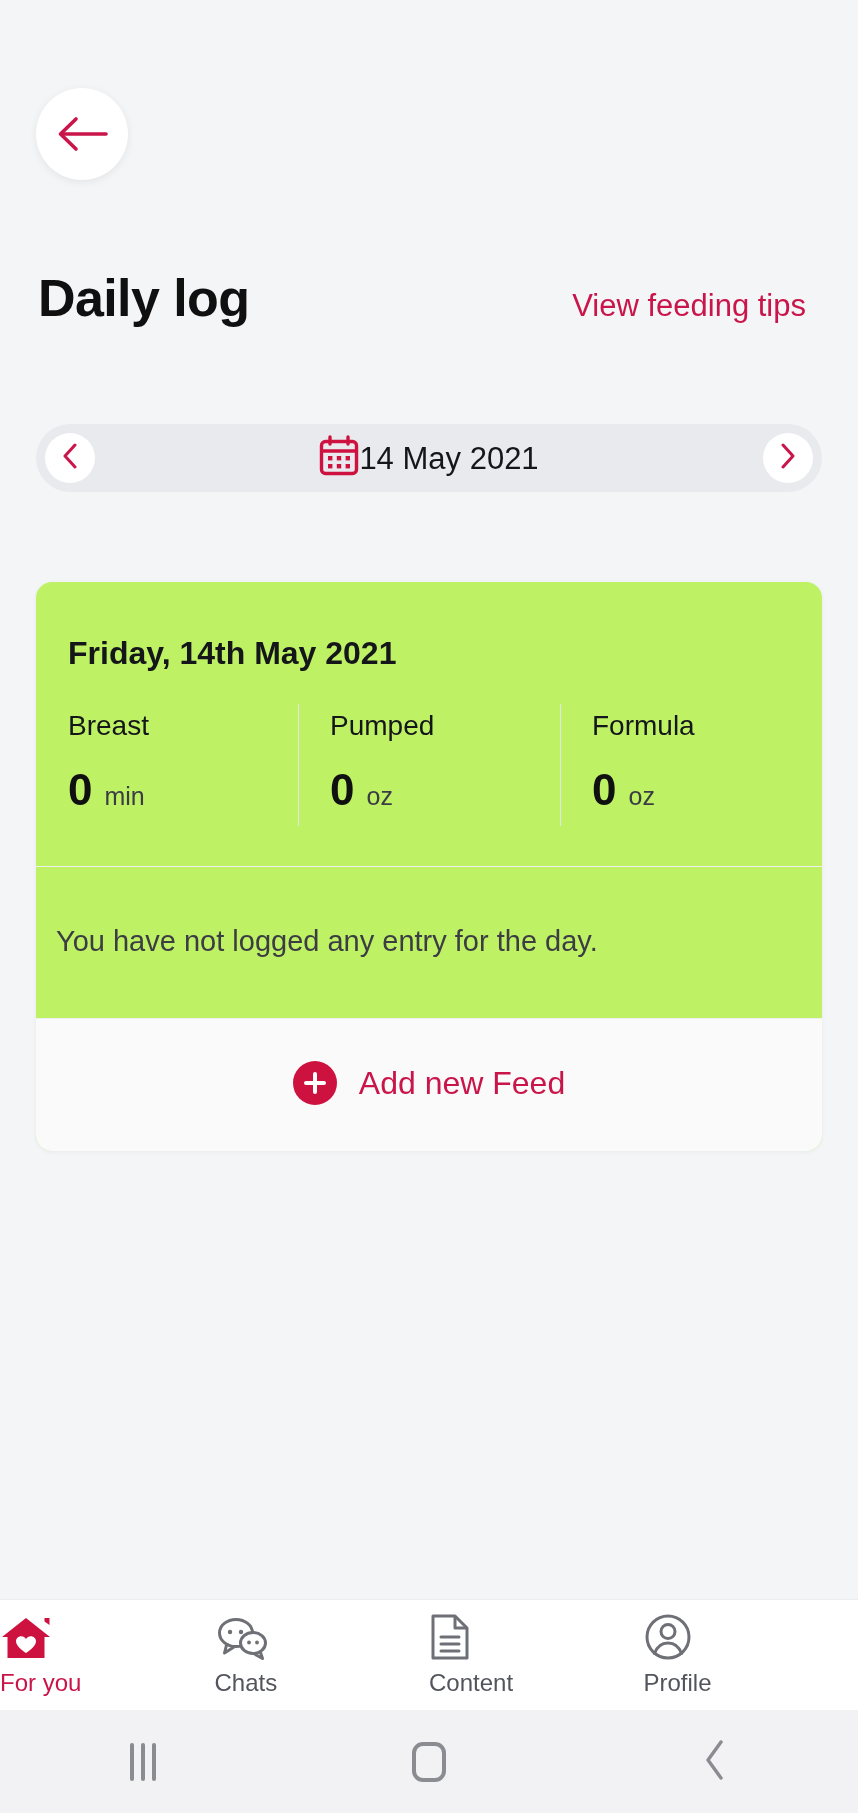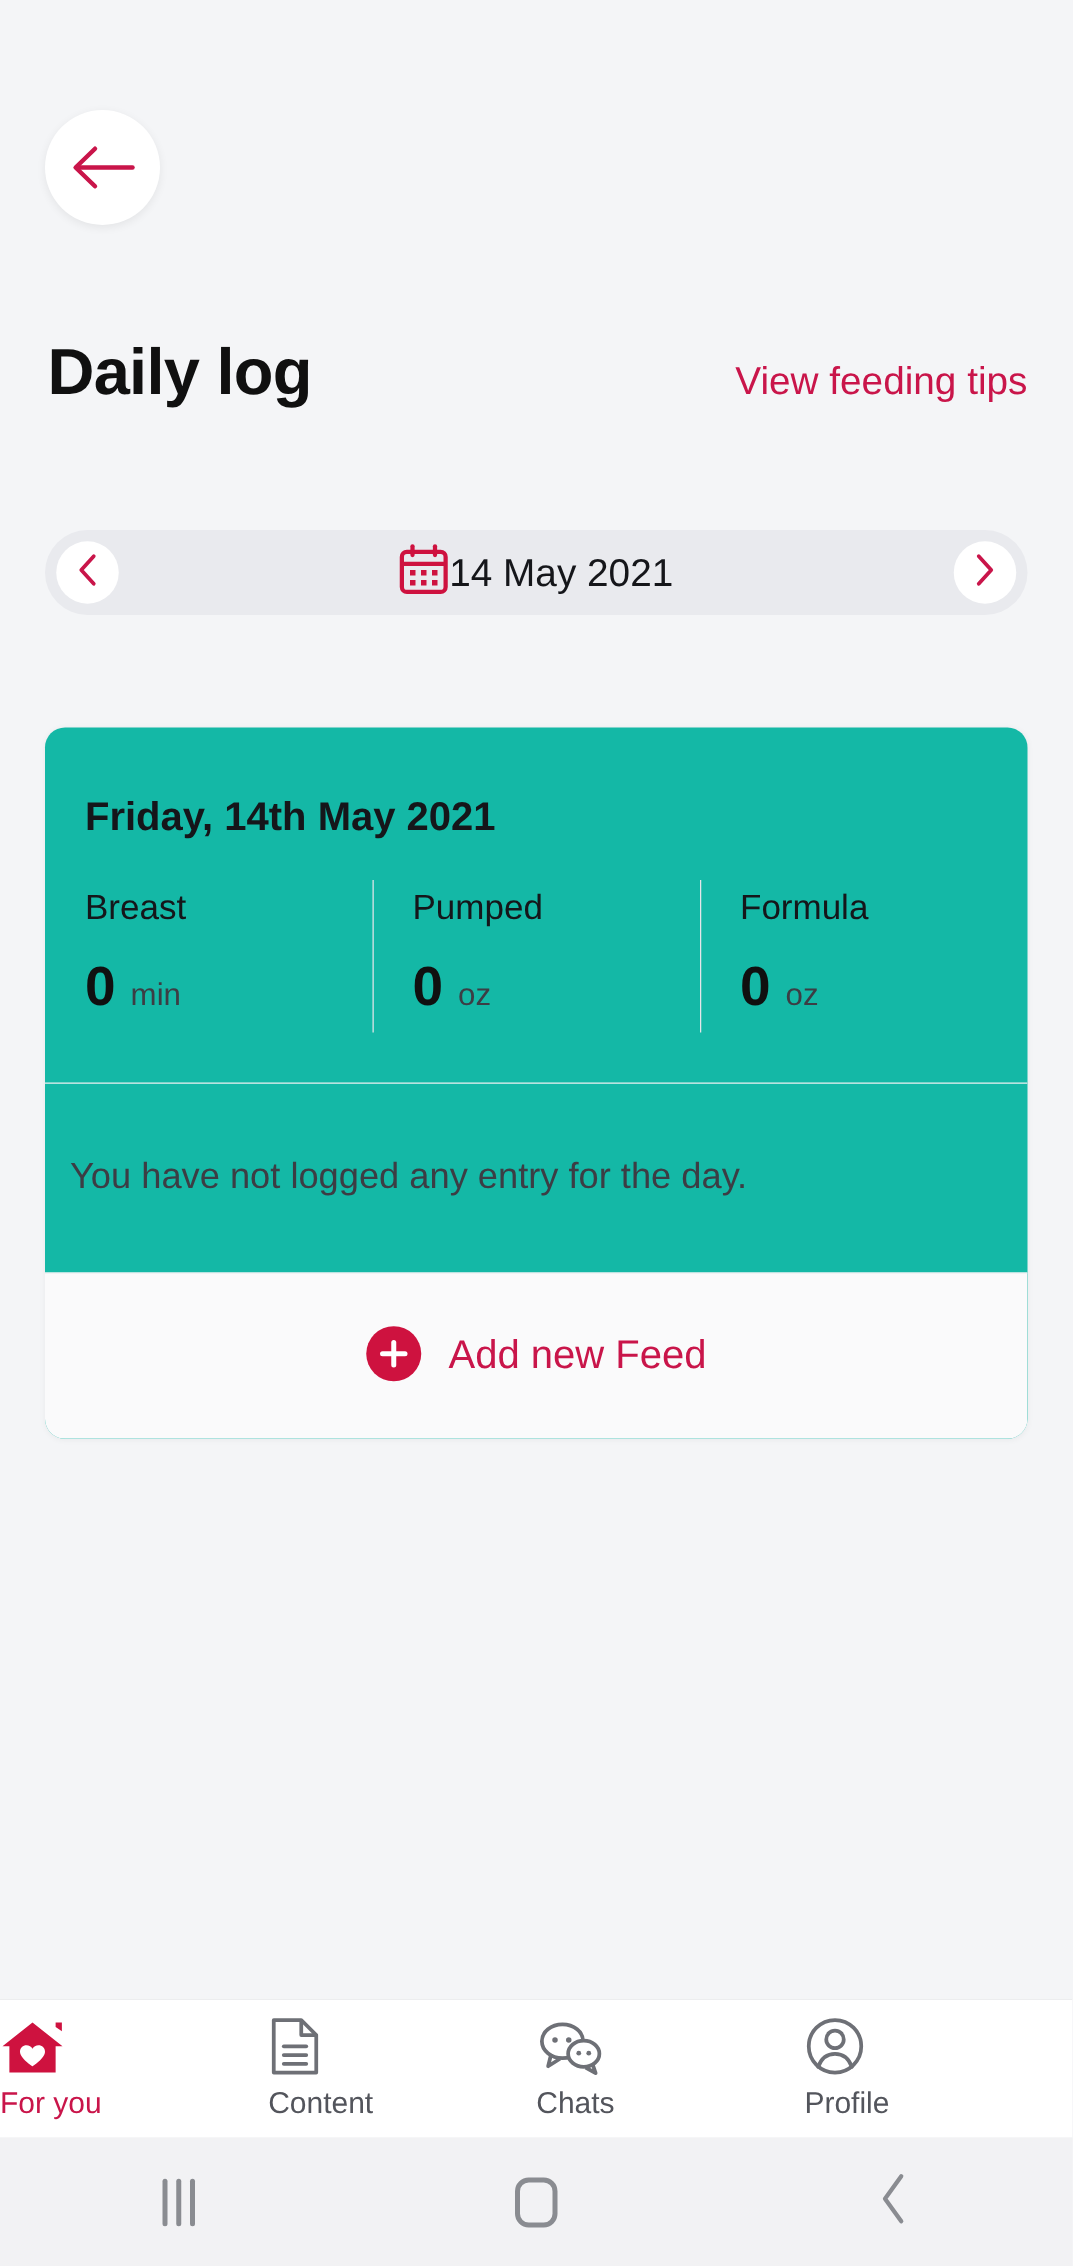--- a/index.html
+++ b/index.html
@@ -46,21 +46,21 @@
     cursor: pointer;
   }
   .back-btn svg { display: block; }
 
   
   .header-row {
     position: absolute;
     left: 0;
     right: 0;
     top: 272px;
-    padding: 0 36px 0 38px;
+    padding: 0 52px 0 38px;
     display: flex;
     align-items: baseline;
     justify-content: space-between;
   }
   .page-title {
     font-size: 52px;
     font-weight: 700;
     color: #101010;
     letter-spacing: -0.6px;
     line-height: 1;
@@ -110,21 +110,21 @@
     color: #15161A;
     line-height: 1;
   }
 
   
   .log-card {
     position: absolute;
     left: 36px;
     right: 36px;
     top: 582px;
-    background: #14b8a6;
+    background: #bef264;
     border-radius: 16px;
     box-shadow: 0 1px 5px rgba(20,20,35,0.05);
     overflow: hidden;
   }
   .card-date {
     font-size: 32px;
     font-weight: 700;
     color: #15161A;
     padding: 52px 32px 0 32px;
     line-height: 1.2;
@@ -420,49 +420,49 @@
           <path d="M26 3 L50 22 L44.5 22 L44.5 43 L7.5 43 L7.5 22 L2 22 Z" fill="#CE123F"></path>
           <path d="M44.5 3 H49.5 V10 L44.5 6.5 Z" fill="#CE123F"></path>
           <path d="M26 38 C26 38 16 31.8 16 26.4 C16 23.3 18.4 21.2 21.2 21.2 C23.2 21.2 25.1 22.3 26 24 C26.9 22.3 28.8 21.2 30.8 21.2 C33.6 21.2 36 23.3 36 26.4 C36 31.8 26 38 26 38 Z" fill="#FFFFFF"></path>
         </svg>
       </span>
       <span class="tab-label">For you</span>
     </div>
 
     <div class="tab">
       <span class="tab-icon">
-        <svg width="42" height="48" viewBox="0 0 42 48" fill="none">
-          <path d="M4 3 H26 L38 15 V45 H4 Z" stroke="#6E7076" stroke-width="3" stroke-linejoin="round" fill="none"></path>
-          <path d="M26 3 V15 H38" stroke="#6E7076" stroke-width="3" stroke-linejoin="round" fill="none"></path>
-          <path d="M12 24 H30" stroke="#6E7076" stroke-width="3" stroke-linecap="round"></path>
-          <path d="M12 31 H30" stroke="#6E7076" stroke-width="3" stroke-linecap="round"></path>
-          <path d="M12 38 H30" stroke="#6E7076" stroke-width="3" stroke-linecap="round"></path>
-        </svg>
-      </span>
-      <span class="tab-label">Content</span>
-    </div>
-
-    <div class="tab">
-      <span class="tab-icon">
         <svg width="54" height="46" viewBox="0 0 54 46" fill="none">
           <ellipse cx="21" cy="18" rx="16.5" ry="13.5" stroke="#6E7076" stroke-width="3"></ellipse>
           <path d="M12 28 L9.5 38 L19 32" stroke="#6E7076" stroke-width="3" stroke-linejoin="round" fill="none"></path>
           <circle cx="15" cy="17" r="2.2" fill="#6E7076"></circle>
           <circle cx="26" cy="17" r="2.2" fill="#6E7076"></circle>
           <ellipse cx="38" cy="28" rx="12.5" ry="10.5" stroke="#6E7076" stroke-width="3" fill="#FFFFFF"></ellipse>
           <path d="M45 36 L47.5 43.5 L39.5 39" stroke="#6E7076" stroke-width="3" stroke-linejoin="round" fill="none"></path>
           <circle cx="34" cy="27.5" r="1.9" fill="#6E7076"></circle>
           <circle cx="42" cy="27.5" r="1.9" fill="#6E7076"></circle>
         </svg>
       </span>
       <span class="tab-label">Chats</span>
     </div>
 
     <div class="tab">
       <span class="tab-icon">
+        <svg width="42" height="48" viewBox="0 0 42 48" fill="none">
+          <path d="M4 3 H26 L38 15 V45 H4 Z" stroke="#6E7076" stroke-width="3" stroke-linejoin="round" fill="none"></path>
+          <path d="M26 3 V15 H38" stroke="#6E7076" stroke-width="3" stroke-linejoin="round" fill="none"></path>
+          <path d="M12 24 H30" stroke="#6E7076" stroke-width="3" stroke-linecap="round"></path>
+          <path d="M12 31 H30" stroke="#6E7076" stroke-width="3" stroke-linecap="round"></path>
+          <path d="M12 38 H30" stroke="#6E7076" stroke-width="3" stroke-linecap="round"></path>
+        </svg>
+      </span>
+      <span class="tab-label">Content</span>
+    </div>
+
+    <div class="tab">
+      <span class="tab-icon">
         <svg width="48" height="48" viewBox="0 0 48 48" fill="none">
           <circle cx="24" cy="24" r="21" stroke="#6E7076" stroke-width="3"></circle>
           <circle cx="24" cy="18.5" r="7" stroke="#6E7076" stroke-width="3"></circle>
           <path d="M10.5 40.5 C13 33.5 18 30 24 30 C30 30 35 33.5 37.5 40.5" stroke="#6E7076" stroke-width="3" stroke-linecap="round" fill="none"></path>
         </svg>
       </span>
       <span class="tab-label">Profile</span>
     </div>
 
   </div>

